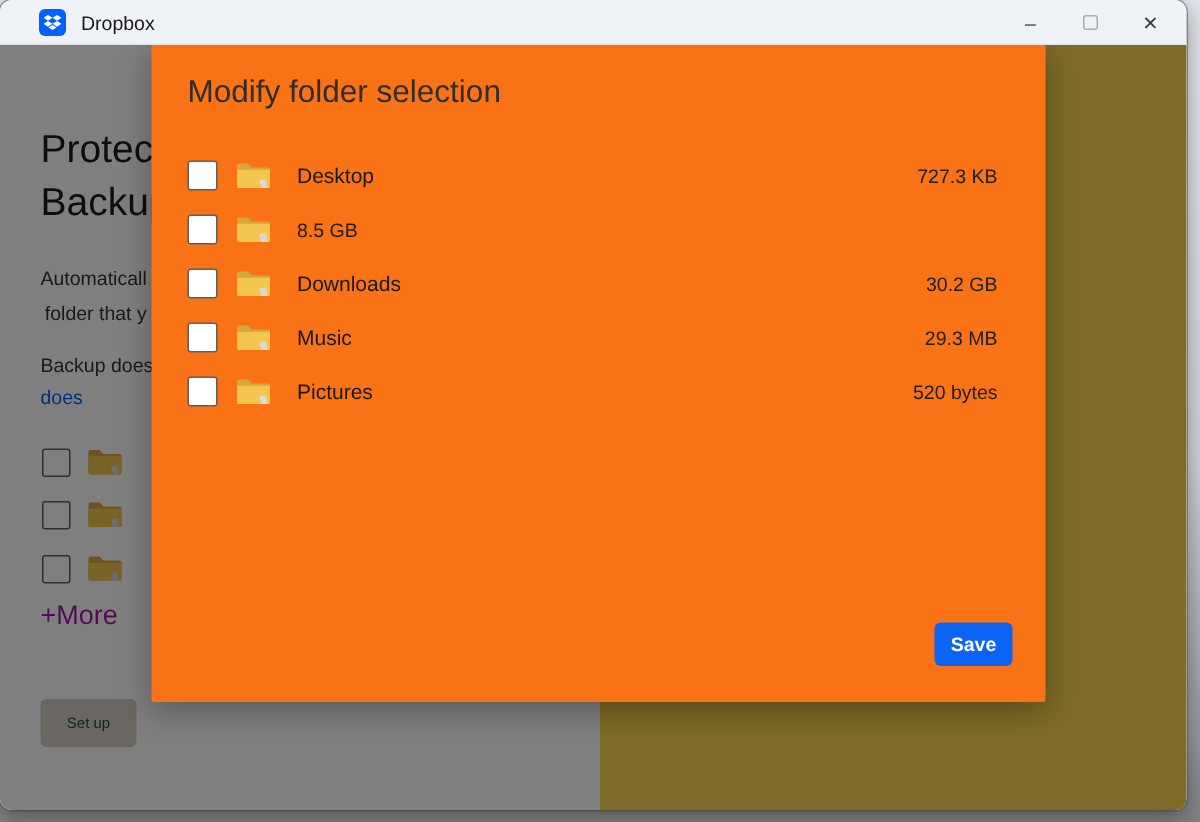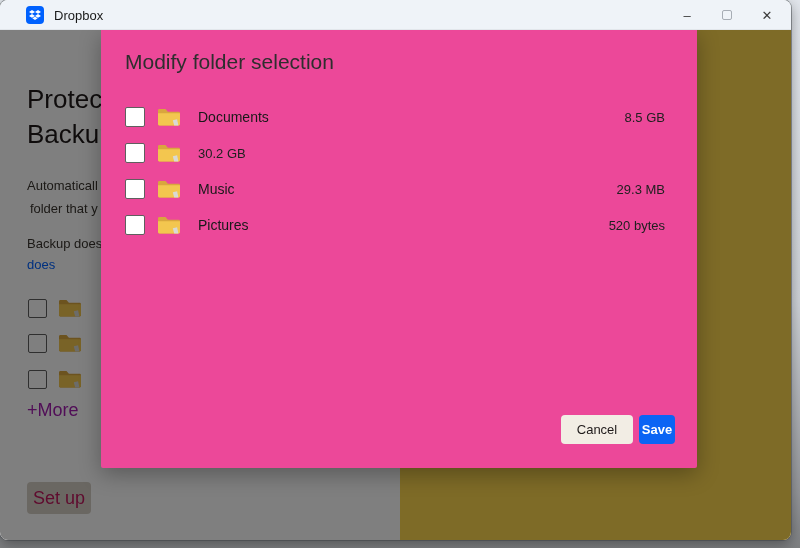--- a/index.html
+++ b/index.html
@@ -34,44 +34,44 @@
 
   .bk-head { position:absolute; left:27px; top:52px; font-size:26px; line-height:35px;
     color:#1e1919; white-space:nowrap; }
   .bk-body { position:absolute; left:27px; top:144px; font-size:13px; line-height:23px;
     color:#39342e; white-space:nowrap;text-align:right; }
   .bk-line3 { position:absolute; left:27px; top:206px; font-size:13px; color:#39342e; white-space:nowrap; }
   .bk-more { position:absolute; left:27px; top:227px; font-size:13px; color:#0061fe; cursor:pointer; }
   .bk-row { position:absolute; left:28px; display:flex; align-items:center; }
   .bk-row .cbx { margin-right:11px; }
   .bk-plusmore { position:absolute; left:27px; top:370px; font-size:18px; color:#a21caf; cursor:pointer; }
-  .btn-setup { position:absolute; left:27px; top:452px; width:64px; height:32px;
-    background:#d5cfc5; color:#be185d; border:none; border-radius:4px; font-size:18px; cursor:pointer; }
+  .btn-setup { position:absolute; left:27px; top:436px; width:64px; height:32px;
+    background:#d5cfc5; color:#14532d; border:none; border-radius:4px; font-size:10px; cursor:pointer; }
   .btn-notnow { position:absolute; left:102px; top:452px; width:76px; height:32px;
     background:#f7f5f1; color:#1e1919; border:none; border-radius:4px; font-size:14px; cursor:pointer; }
 
   .cbx { display:inline-block; width:19px; height:19px; background:#fff;
     border:1.6px solid #5f5f5f; border-radius:2px; flex:0 0 auto; cursor:pointer; }
 
   .folder-ic { display:inline-block; width:24px; height:20px; flex:0 0 auto; }
 
   
   .modal { position:absolute; left:101px; top:30px; width:596px; height:438px;
-    background:#ec4899; z-index:10; box-shadow:0 6px 22px rgba(0,0,0,.30); border-radius:0 0 2px 2px; }
+    background:#f97316; z-index:10; box-shadow:0 6px 22px rgba(0,0,0,.30); border-radius:0 0 2px 2px; }
   .m-title { position:absolute; left:24px; top:20px; font-size:21px; color:#2e2e2e; }
   .m-rows { position:absolute; left:24px; top:69px; width:540px; }
   .m-row { height:36px; display:flex; align-items:center; }
   .m-row .cbx { margin-right:12px; width:20px; height:20px; }
   .m-row .folder-ic { margin-right:17px; }
   .m-name { flex:1; font-size:14px; color:#191919; }
   .m-size { font-size:13px; color:#202020; }
   .m-actions { position:absolute; top:385px; right:22px; display:flex; gap:6px; }
   .btn-cancel { width:72px; height:29px; background:#f2ede4; color:#1e1919;
     border:none; border-radius:4px; font-size:13px; cursor:pointer; }
-  .btn-save { width:36px; height:29px; background:#0b64f4; color:#fff; font-weight:bold;
+  .btn-save { width:52px; height:29px; background:#0b64f4; color:#fff; font-weight:bold;
     border:none; border-radius:4px; font-size:13px; cursor:pointer; }
 </style>
 </head>
 <body>
 
 <svg width="0" height="0" style="position:absolute">
   <defs>
     <g id="folder-glyph">
       <path d="M1 3.4C1 2.6 1.6 2 2.4 2h6.1l2.4 2.7h10.7c.8 0 1.4.6 1.4 1.4V17c0 .8-.6 1.4-1.4 1.4H2.4C1.6 18.4 1 17.8 1 17V3.4z" fill="#d9a63e"></path>
       <path d="M1 6.2h22V17c0 .8-.6 1.4-1.4 1.4H2.4C1.6 18.4 1 17.8 1 17V6.2z" fill="#f3c64f"></path>
@@ -148,28 +148,36 @@
 
     <div class="modal">
       <div class="m-title">Modify folder selection</div>
 
       <div class="m-rows">
         <div class="m-row">
           <span class="cbx"></span>
           <svg class="folder-ic" viewBox="0 0 24 20">
               <use href="#folder-glyph"></use>
             </svg>
-          <span class="m-name">Documents</span>
+          <span class="m-name">Desktop</span>
+          <span class="m-size">727.3 KB</span>
+        </div>
+        <div class="m-row">
+          <span class="cbx"></span>
+          <svg class="folder-ic" viewBox="0 0 24 20">
+              <use href="#folder-glyph"></use>
+            </svg>
           <span class="m-size">8.5 GB</span>
         </div>
         <div class="m-row">
           <span class="cbx"></span>
           <svg class="folder-ic" viewBox="0 0 24 20">
               <use href="#folder-glyph"></use>
             </svg>
+          <span class="m-name">Downloads</span>
           <span class="m-size">30.2 GB</span>
         </div>
         <div class="m-row">
           <span class="cbx"></span>
           <svg class="folder-ic" viewBox="0 0 24 20">
               <use href="#folder-glyph"></use>
             </svg>
           <span class="m-name">Music</span>
           <span class="m-size">29.3 MB</span>
         </div>
@@ -177,19 +185,18 @@
           <span class="cbx"></span>
           <svg class="folder-ic" viewBox="0 0 24 20">
               <use href="#folder-glyph"></use>
             </svg>
           <span class="m-name">Pictures</span>
           <span class="m-size">520 bytes</span>
         </div>
       </div>
 
       <div class="m-actions">
-        <button class="btn-cancel">Cancel</button>
         <button class="btn-save">Save</button>
       </div>
     </div>
 
   </div>
 </div>
 
 </body></html>

